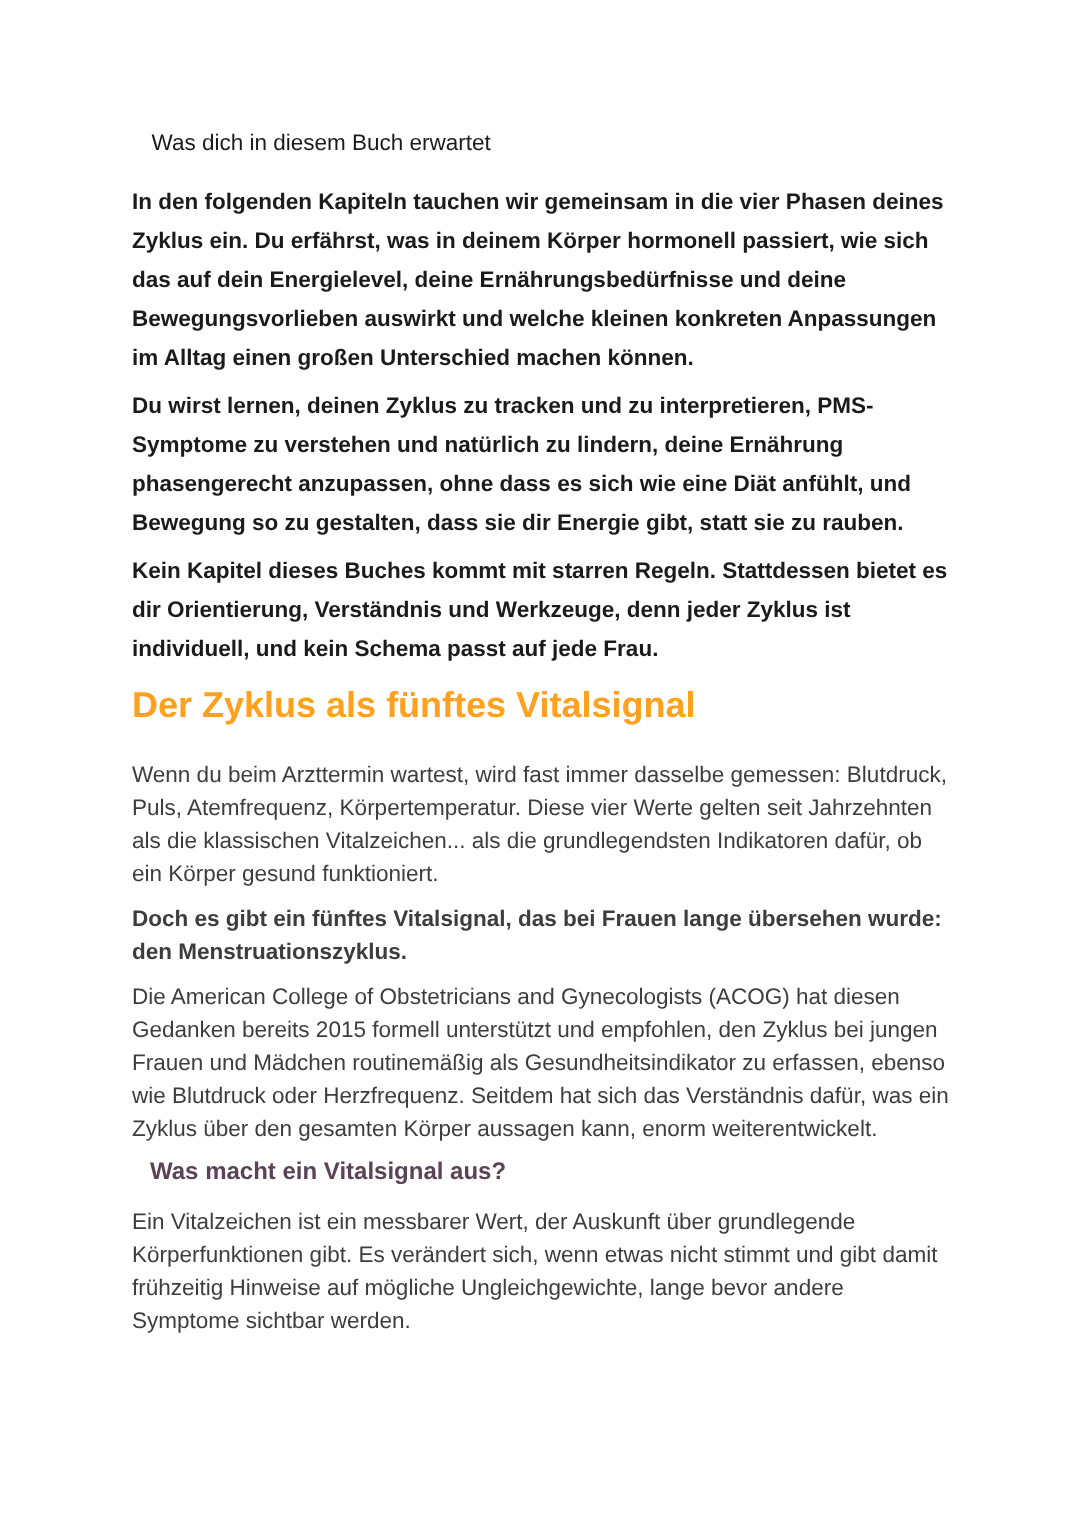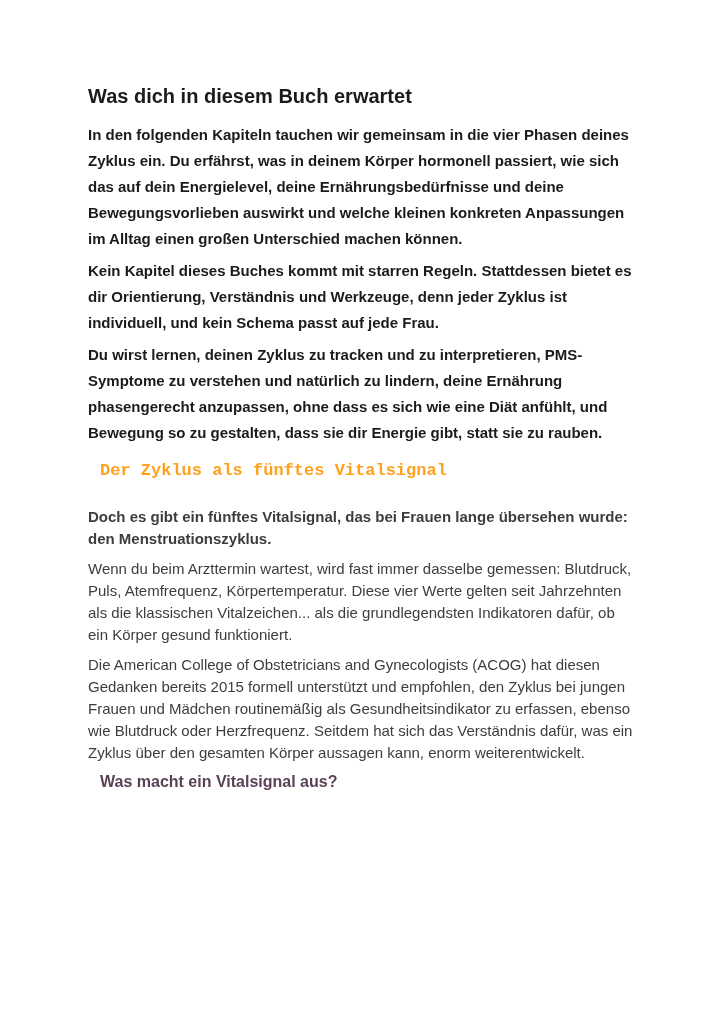--- a/index.html
+++ b/index.html
@@ -15,40 +15,39 @@
     -webkit-font-smoothing: antialiased;
   }
   .page {
     box-sizing: border-box;
     width: 725px;
     height: 1024px;
     padding: 86px 88px 0 88px;
     background: var(--page-bg, #ffffff);
   }
   .intro-heading {
-    margin: 0 0 16px 0;
-    font-size: 20px;
+    margin: 0 0 16px 13px;
+    font-size: 15px;
     line-height: 20px;
-    font-weight: bold;
+    font-weight: normal;
     color: var(--ink-strong, #1b1b1b);
   }
   .para-top {
     margin: 0 0 6px 0;
     font-size: 15px;
     line-height: 26px;
     font-weight: bold;
     color: var(--ink-strong, #1b1b1b);
   }
   .section-heading {
-    margin: 10px 0 20px 12px;
-    font-size: 17px;
+    margin: 10px 0 20px 0;
+    font-size: 24px;
     line-height: 30px;
     font-weight: bold;
     color: var(--accent-orange, #ffa11e);
-    font-family: Liberation Mono, monospace;
   }
   .para-bottom {
     margin: 0 0 8px 0;
     font-size: 15px;
     line-height: 22px;
     font-weight: normal;
     color: var(--ink-body, #3d3d3d);
   }
   .para-bold {
     font-weight: bold;
@@ -64,28 +63,29 @@
 </style>
 </head>
 <body>
 
 <div class="page">
 
   <h3 class="intro-heading">Was dich in diesem Buch erwartet</h3>
 
   <p class="para-top">In den folgenden Kapiteln tauchen wir gemeinsam in die vier Phasen deines Zyklus ein. Du erfährst, was in deinem Körper hormonell passiert, wie sich das auf dein Energielevel, deine Ernährungsbedürfnisse und deine Bewegungsvorlieben auswirkt und welche kleinen konkreten Anpassungen im Alltag einen großen Unterschied machen können.</p>
 
+  <p class="para-top">Du wirst lernen, deinen Zyklus zu tracken und zu interpretieren, PMS-Symptome zu verstehen und natürlich zu lindern, deine Ernährung phasengerecht anzupassen, ohne dass es sich wie eine Diät anfühlt, und Bewegung so zu gestalten, dass sie dir Energie gibt, statt sie zu rauben.</p>
+
   <p class="para-top">Kein Kapitel dieses Buches kommt mit starren Regeln. Stattdessen bietet es dir Orientierung, Verständnis und Werkzeuge, denn jeder Zyklus ist individuell, und kein Schema passt auf jede Frau.</p>
-
-  <p class="para-top">Du wirst lernen, deinen Zyklus zu tracken und zu interpretieren, PMS-Symptome zu verstehen und natürlich zu lindern, deine Ernährung phasengerecht anzupassen, ohne dass es sich wie eine Diät anfühlt, und Bewegung so zu gestalten, dass sie dir Energie gibt, statt sie zu rauben.</p>
 
   <h1 class="section-heading">Der Zyklus als fünftes Vitalsignal</h1>
 
+  <p class="para-bottom">Wenn du beim Arzttermin wartest, wird fast immer dasselbe gemessen: Blutdruck, Puls, Atemfrequenz, Körpertemperatur. Diese vier Werte gelten seit Jahrzehnten als die klassischen Vitalzeichen... als die grundlegendsten Indikatoren dafür, ob ein Körper gesund funktioniert.</p>
+
   <p class="para-bottom para-bold">Doch es gibt ein fünftes Vitalsignal, das bei Frauen lange übersehen wurde: den Menstruationszyklus.</p>
-
-  <p class="para-bottom">Wenn du beim Arzttermin wartest, wird fast immer dasselbe gemessen: Blutdruck, Puls, Atemfrequenz, Körpertemperatur. Diese vier Werte gelten seit Jahrzehnten als die klassischen Vitalzeichen... als die grundlegendsten Indikatoren dafür, ob ein Körper gesund funktioniert.</p>
 
   <p class="para-bottom">Die American College of Obstetricians and Gynecologists (ACOG) hat diesen Gedanken bereits 2015 formell unterstützt und empfohlen, den Zyklus bei jungen Frauen und Mädchen routinemäßig als Gesundheitsindikator zu erfassen, ebenso wie Blutdruck oder Herzfrequenz. Seitdem hat sich das Verständnis dafür, was ein Zyklus über den gesamten Körper aussagen kann, enorm weiterentwickelt.</p>
 
   <h2 class="sub-heading">Was macht ein Vitalsignal aus?</h2>
 
+  <p class="para-bottom">Ein Vitalzeichen ist ein messbarer Wert, der Auskunft über grundlegende Körperfunktionen gibt. Es verändert sich, wenn etwas nicht stimmt und gibt damit frühzeitig Hinweise auf mögliche Ungleichgewichte, lange bevor andere Symptome sichtbar werden.</p>
 
 </div>
 
 </body></html>

